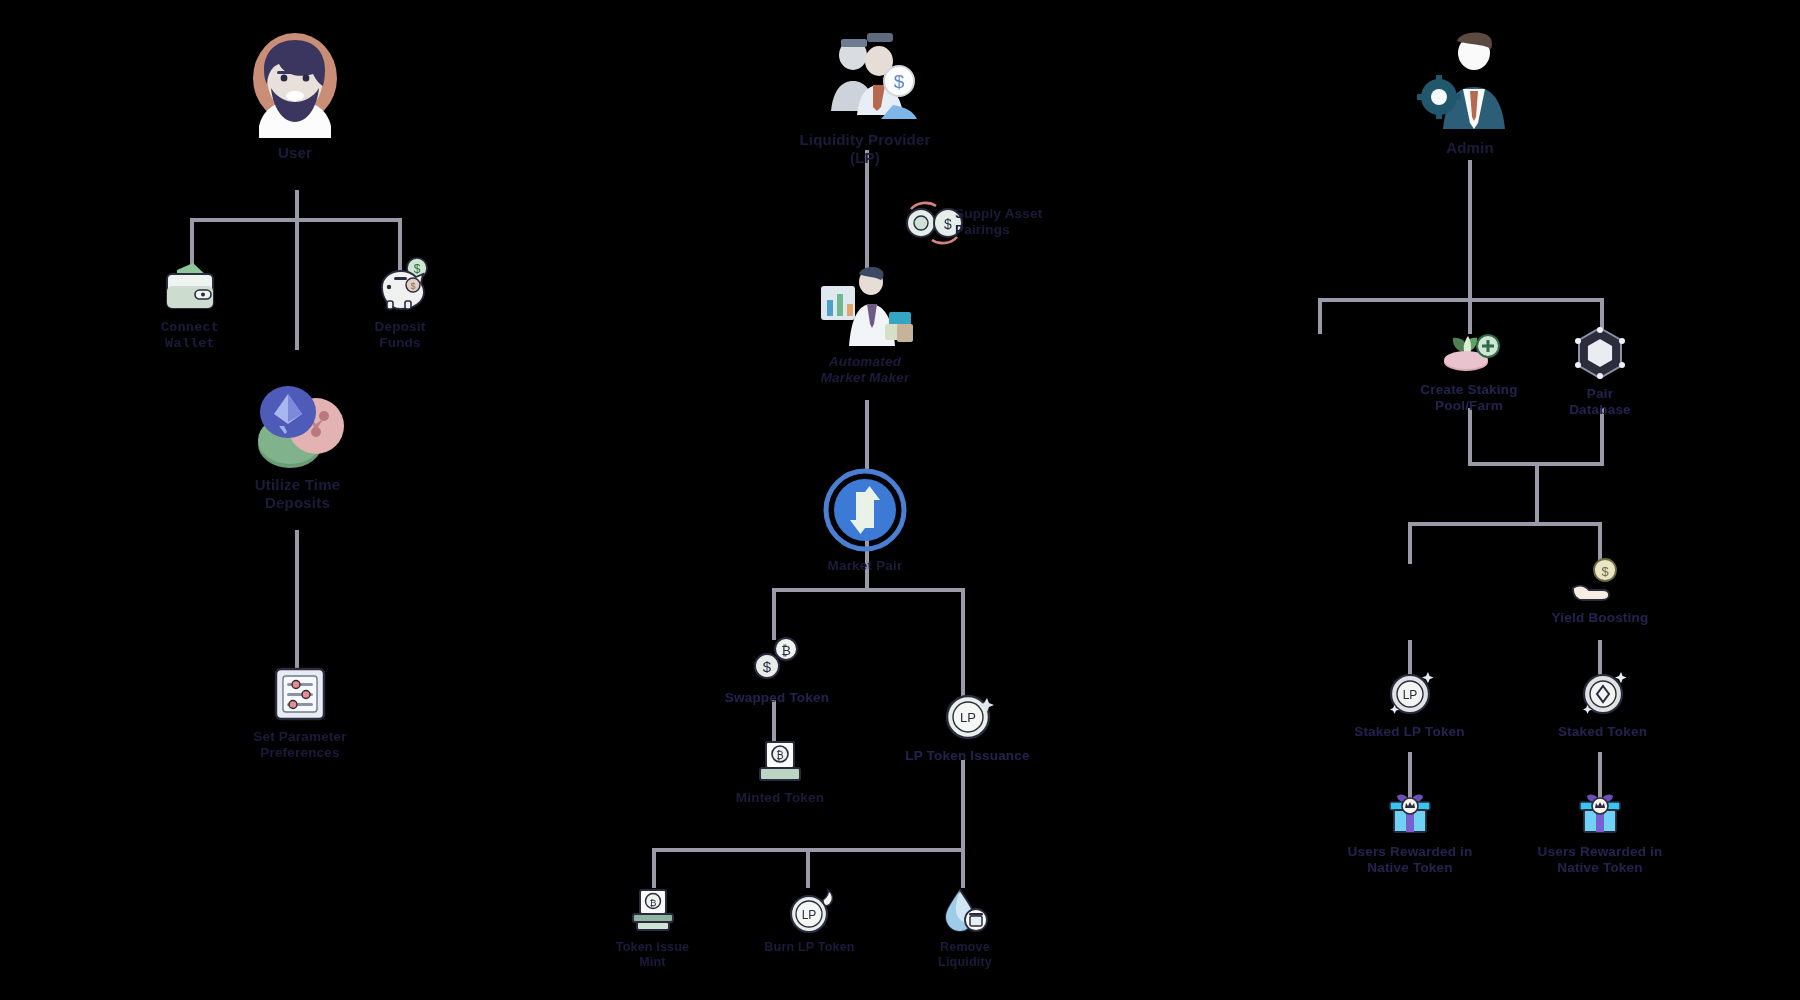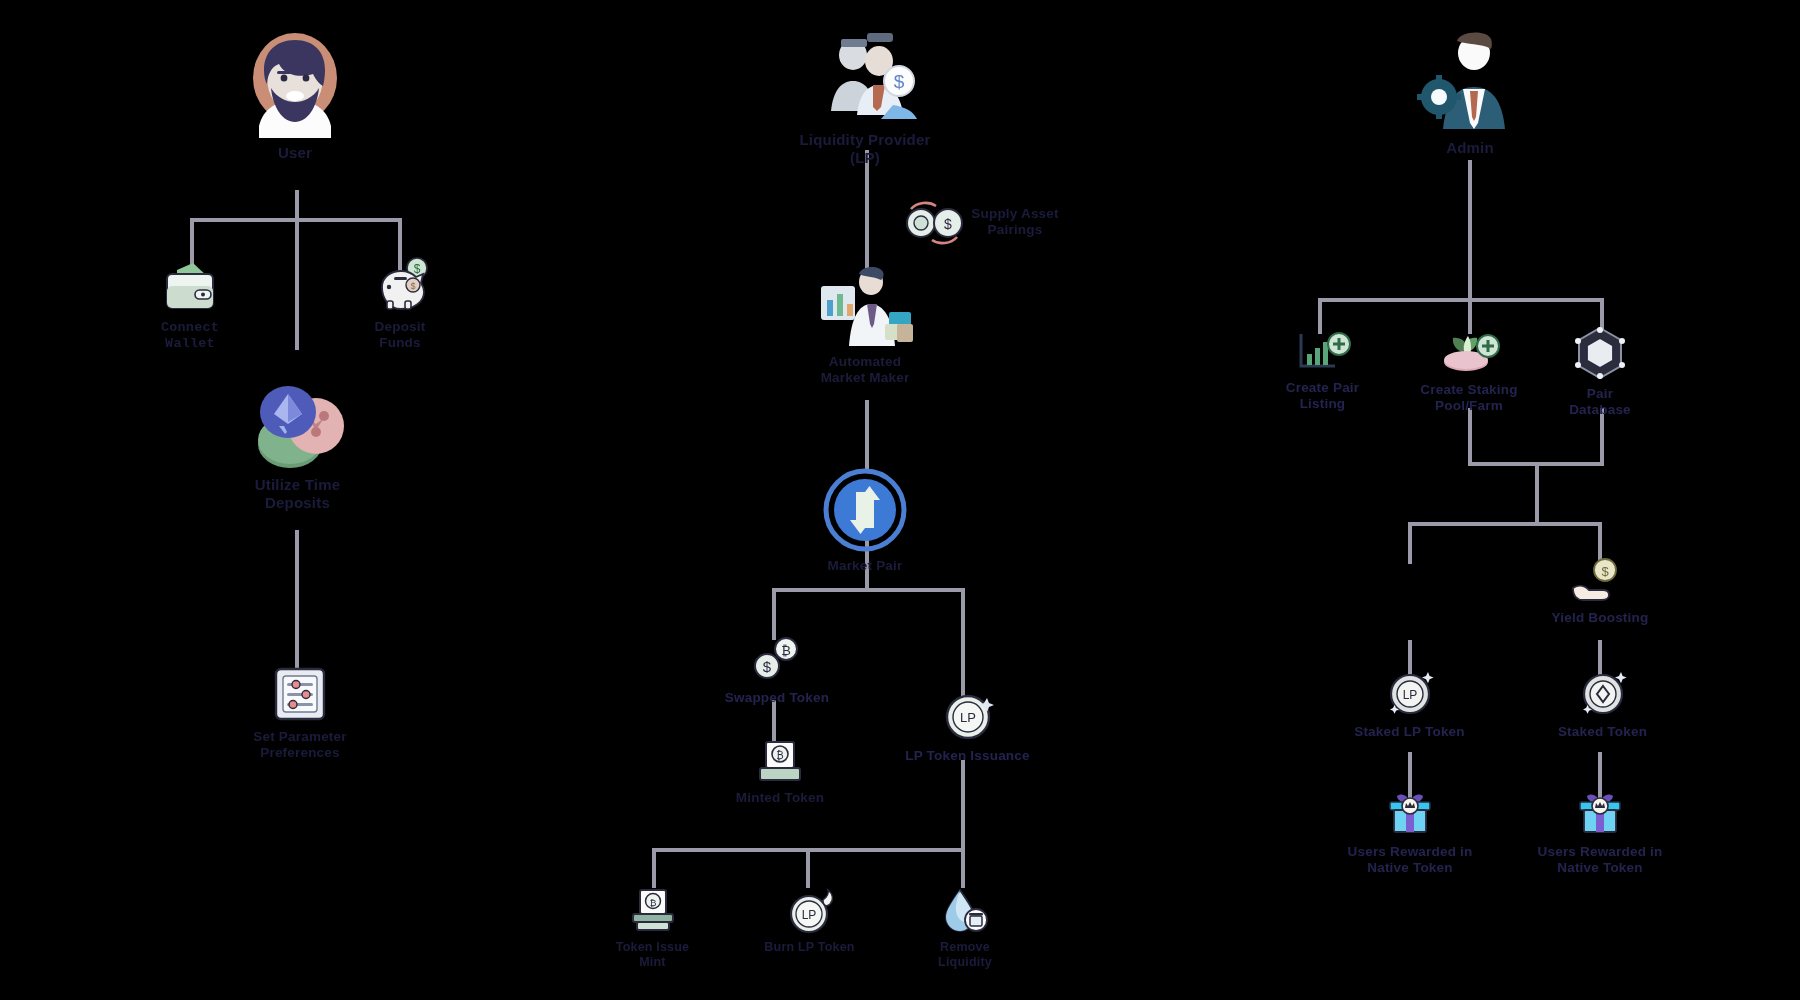--- a/index.html
+++ b/index.html
@@ -165,24 +165,24 @@
       <svg width="66" height="46" viewBox="0 0 66 46">
         <circle cx="20" cy="23" r="14" fill="#e5eee9" stroke="#2b2b3f" stroke-width="2"></circle>
         <circle cx="20" cy="23" r="7" fill="#cfe0d6" stroke="#2b2b3f" stroke-width="1.4"></circle>
         <circle cx="47" cy="23" r="14" fill="#e5eee9" stroke="#2b2b3f" stroke-width="2"></circle>
         <text x="47" y="29" font-size="14" text-anchor="middle" fill="#2b2b3f" font-family="Liberation Sans, sans-serif">$</text>
         <path d="M10 9c6-7 18-8 25-3" stroke="#d4857f" stroke-width="2.6" fill="none"></path>
         <path d="M56 37c-6 7-18 8-25 3" stroke="#d4857f" stroke-width="2.6" fill="none"></path>
       </svg>
     </div>
   </div>
-  <div class="label lbl-md" style="position:absolute;left:955px;top:200px;width:120px;text-align:center;">Supply Asset
+  <div class="label lbl-md" style="position:absolute;left:955px;top:200px;width:120px;text-align:left;">Supply Asset
 Pairings</div>
 
-  <div class="node" style="left:805px;top:262px;width:120px;">
+  <div class="node" style="left:805px;top:262px;width:120px;font-style:italic;">
     <div class="icon">
       <svg width="100" height="86" viewBox="0 0 100 86">
         <rect x="6" y="24" width="34" height="34" rx="3" fill="#dfe7ef"></rect>
         <rect x="12" y="38" width="6" height="16" fill="#4da0c9"></rect>
         <rect x="22" y="32" width="6" height="22" fill="#6fb98f"></rect>
         <rect x="32" y="42" width="6" height="12" fill="#e0a86c"></rect>
         <ellipse cx="56" cy="20" rx="12" ry="13" fill="#e8ddd4"></ellipse>
         <path d="M44 12c2-8 20-10 24-2 2 5-2 8-2 8-8-4-16-3-22-6z" fill="#3c4a63"></path>
         <path d="M34 84c2-28 10-42 22-42s22 14 24 42z" fill="#f2f5f8"></path>
         <path d="M52 42h10l-3 20-2 4-2-4z" fill="#6e5a86"></path>
@@ -312,35 +312,20 @@
           <rect x="19" y="50" width="6" height="8"></rect>
             <rect x="19" y="86" width="6" height="8"></rect>
           <rect x="0" y="69" width="8" height="6"></rect>
             <rect x="36" y="69" width="8" height="6"></rect>
         </g>
       </svg>
     </div>
     <div class="label lbl-lg">Admin</div>
   </div>
 
-  <div class="node" style="left:1270px;top:330px;width:105px;">
-    <div class="icon">
-      <svg width="56" height="44" viewBox="0 0 56 44">
-        <path d="M6 4v32h34" stroke="#2b3a52" stroke-width="3" fill="none"></path>
-        <rect x="12" y="24" width="5" height="11" fill="#5aa578"></rect>
-        <rect x="20" y="18" width="5" height="17" fill="#5aa578"></rect>
-        <rect x="28" y="12" width="5" height="23" fill="#5aa578"></rect>
-        <circle cx="44" cy="14" r="11" fill="#cfe5d6" stroke="#2e6b46" stroke-width="2"></circle>
-        <rect x="42.5" y="8" width="3" height="12" fill="#2e6b46"></rect>
-        <rect x="38" y="12.5" width="12" height="3" fill="#2e6b46"></rect>
-      </svg>
-    </div>
-    <div class="label lbl-md lbl-blue">Create Pair
-Listing</div>
-  </div>
 
   <div class="node" style="left:1410px;top:328px;width:118px;">
     <div class="icon">
       <svg width="62" height="48" viewBox="0 0 62 48">
         <path d="M24 24c-6-2-10-8-9-14 7-1 13 3 14 9z" fill="#4f7f52"></path>
         <path d="M30 24c6-2 10-8 9-14-7-1-13 3-14 9z" fill="#63a065"></path>
         <path d="M26 26c-1-8 1-14 4-18 3 5 4 12 2 18z" fill="#d9f0d2"></path>
         <ellipse cx="28" cy="34" rx="22" ry="9" fill="#dba9b6"></ellipse>
         <ellipse cx="28" cy="32" rx="22" ry="9" fill="#e9c4ce"></ellipse>
         <circle cx="50" cy="18" r="11" fill="#cfe5d6" stroke="#2e6b46" stroke-width="2"></circle>

